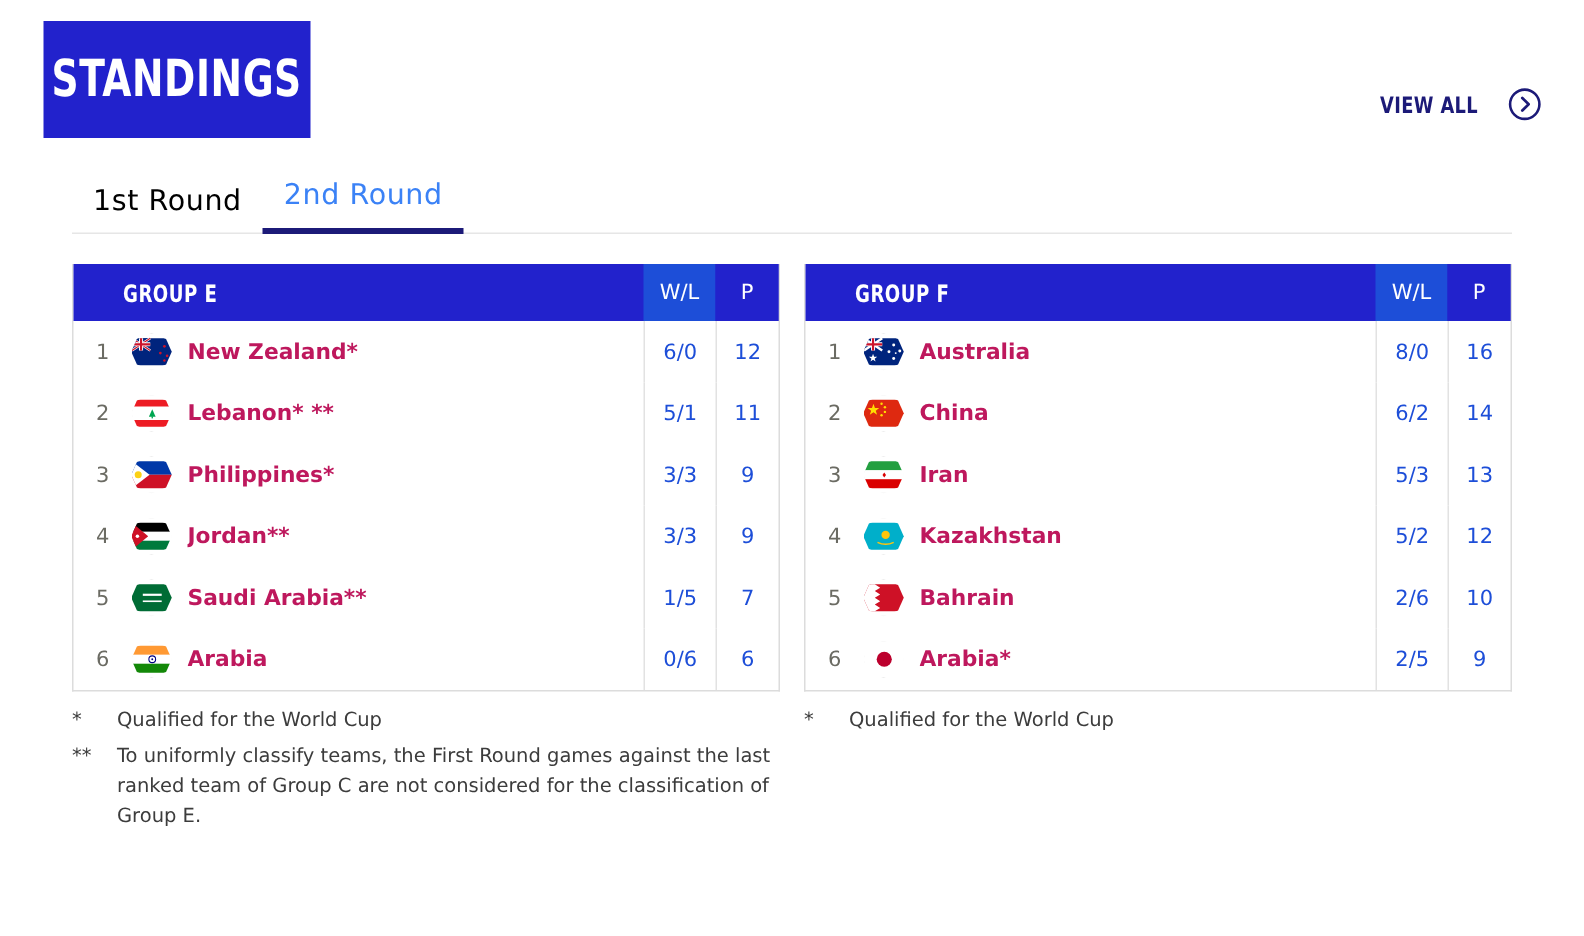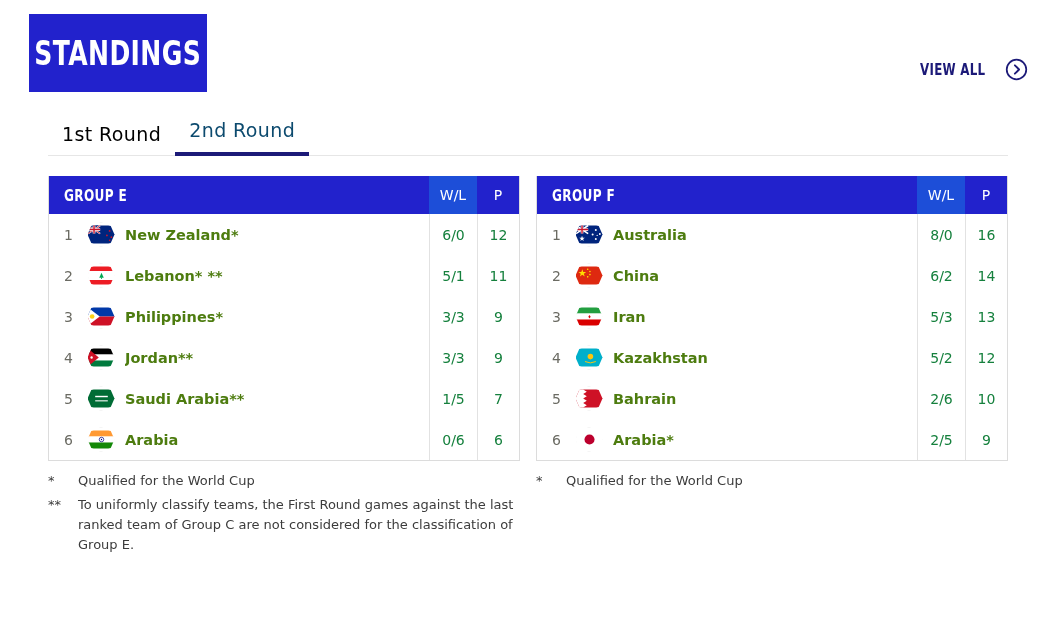--- a/index.html
+++ b/index.html
@@ -84,21 +84,21 @@
     padding: 0 14px 11px 14px;
     cursor: pointer;
     white-space: nowrap;
     letter-spacing: 0.4px;
     background: none;
     border: none;
     font-family: "DejaVu Sans", "Liberation Sans", sans-serif;
   }
   .tab.inactive { color: #000000; }
   .tab.active {
-    color: #0c4a6e;
+    color: #3b82f6;
     border-bottom: 4px solid #1c1a78;
   }
   .tabs-rule {
     position: absolute;
     left: 0;
     right: 48px;
     bottom: 0;
     height: 1px;
     background: #e6e6e6;
     z-index: -1;
@@ -130,20 +130,21 @@
     flex: 1 1 auto;
     display: flex;
     align-items: center;
     padding-left: 15px;
     color: #ffffff;
     font-family: "DejaVu Sans Condensed", "Liberation Sans Narrow", "Liberation Sans", sans-serif;
     font-weight: bold;
     font-size: 16px;
     letter-spacing: 0.4px;
     transform-origin: left center;
+    margin-left: 18px;
   }
   .thead .group-name span {
     display: inline-block;
     transform: scaleX(0.84);
     transform-origin: left center;
   }
   .th-wl, .th-p {
     display: flex;
     align-items: center;
     justify-content: center;
@@ -176,31 +177,31 @@
   .cell-flag {
     width: 48px;
     display: flex;
     align-items: center;
     justify-content: center;
   }
   .cell-team {
     flex: 1 1 auto;
     display: flex;
     align-items: center;
-    color: #4d7c0f;
+    color: #be185d;
     font-weight: bold;
     font-size: 14.5px;
     white-space: nowrap;
     overflow: hidden;
   }
   .cell-wl, .cell-p {
     display: flex;
     align-items: center;
     justify-content: center;
-    color: #15803d;
+    color: #1d4ed8;
     font-size: 14px;
     border-left: 1px solid #e2e2e2;
   }
   .cell-wl { width: 48px; }
   .cell-p  { width: 42px; }
 
   
   .flag {
     width: 27px;
     height: 25px;

